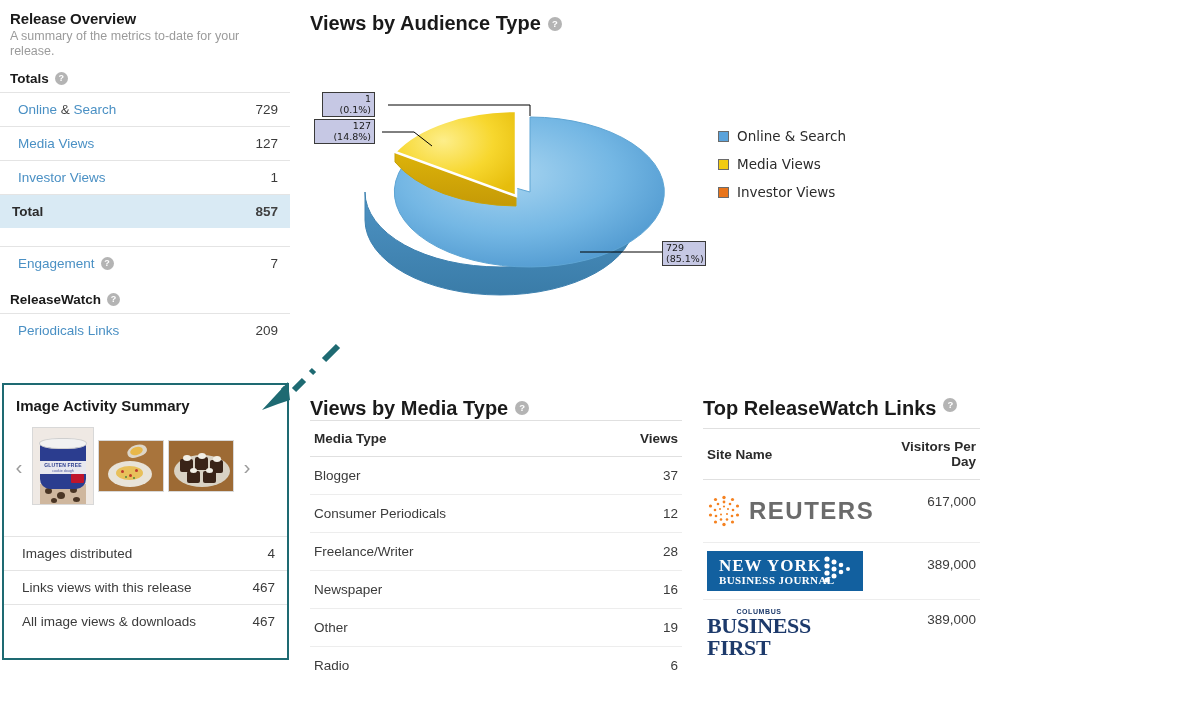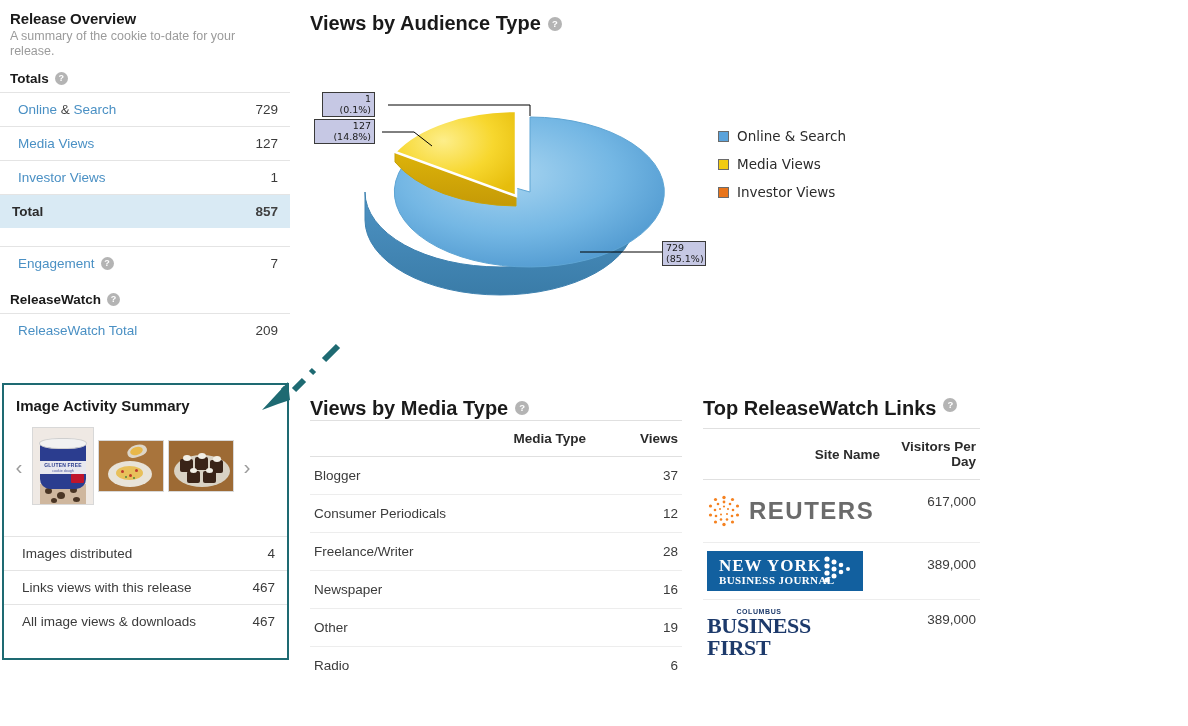--- a/index.html
+++ b/index.html
@@ -121,21 +121,21 @@
 
   
   .tbl-title {
     font-size: 20px; font-weight: bold; color: #1a1a1a;
     display: flex; align-items: flex-start; gap: 7px; flex-wrap: wrap;
     line-height: 24px;
   }
   .tbl-title .helpicon { width: 14px; height: 14px; line-height: 14px; font-size: 9.5px; margin-top: 5px; }
   .dtable { width: 100%; border-collapse: collapse; }
   .dtable th {
-    font-size: 13.5px; font-weight: bold; color: #2b2b2b; text-align: right;
+    font-size: 13.5px; font-weight: bold; color: #2b2b2b; text-align: left;
     border-top: 1px solid #e0e0e0; border-bottom: 1px solid #e0e0e0;
     padding: 10px 4px 10px 4px;
   }
   .dtable th.num { text-align: right; }
   .dtable td {
     font-size: 13.5px; color: #3b3b3b;
     border-bottom: 1px solid #ededed; padding: 11px 4px 11px 4px;
   }
   .dtable td.num { text-align: right; }
 
@@ -161,21 +161,21 @@
   #annot-arrow { position: absolute; left: 250px; top: 340px; width: 96px; height: 76px; pointer-events: none; }
 </style>
 </head>
 <body>
 
 <div id="root">
 
   <div class="left-col">
 
     <div class="panel-title">Release Overview</div>
-    <div class="panel-sub">A summary of the cookie to-date for your release.</div>
+    <div class="panel-sub">A summary of the metrics to-date for your release.</div>
 
     <div class="section-head">
       <span>Totals</span>
       <span class="helpicon">?</span>
     </div>
 
     <div class="kv-row">
       <span class="k"><span>Online</span><span class="amp"> &amp; </span><span>Search</span></span>
       <span class="v">729</span>
     </div>
@@ -204,21 +204,21 @@
       </span>
       <span class="v">7</span>
     </div>
 
     <div class="section-head">
       <span>ReleaseWatch</span>
       <span class="helpicon">?</span>
     </div>
 
     <div class="kv-row">
-      <span class="k">ReleaseWatch Total</span>
+      <span class="k">Periodicals Links</span>
       <span class="v">209</span>
     </div>
   </div>
 
   <div class="img-panel">
     <div class="img-panel-title">Image Activity Summary</div>
 
     <div class="carousel">
       <div class="car-arrow">‹</div>
 

